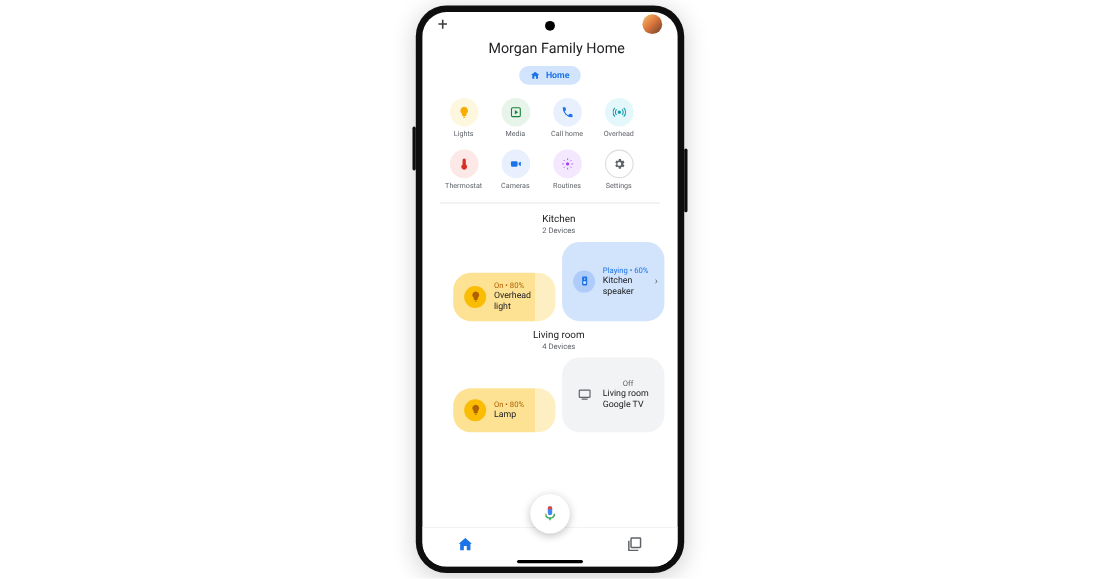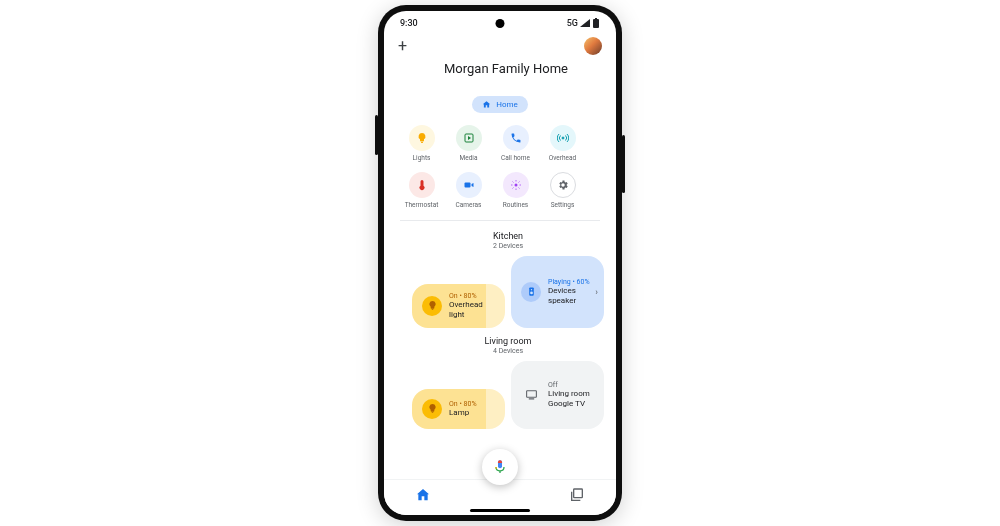--- a/index.html
+++ b/index.html
@@ -40,21 +40,21 @@
   
   .top-bar { display:flex; align-items:center; justify-content:space-between; padding:2px 14px 0 14px; }
   .plus-icon { font-size:16px; color:#3c4043; cursor:pointer; line-height:1; }
   .avatar { width:18px; height:18px; border-radius:50%; background:linear-gradient(135deg,#f6c26b 0%,#e07a3f 45%,#6b3b2a 100%); cursor:pointer; }
 
   
   .title { text-align:center; font-size:13px; color:#202124; margin-top:6px; font-weight:400;padding-left:12px; }
   .chip-row { display:flex; justify-content:center; margin-top:8px; }
   .chip {
     display:flex; align-items:center; gap:5px; background:#d2e3fc; color:#1a73e8;
-    padding:4px 10px; border-radius:11px; font-size:8px; font-weight:400; cursor:pointer;margin-top:12px;
+    padding:4px 10px; border-radius:11px; font-size:8px; font-weight:700; cursor:pointer;
   }
 
   
   .grid { display:grid; grid-template-columns:repeat(4,1fr); gap:10px 4px; padding:12px 32px 10px 16px; }
   .shortcut { display:flex; flex-direction:column; align-items:center; gap:4px; cursor:pointer; }
   .shortcut .circle { width:26px; height:26px; border-radius:50%; display:flex; align-items:center; justify-content:center; }
   .shortcut .lbl { font-size:6.5px; color:#5f6368; text-align:center; line-height:1; }
   .c-yellow { background:#fef7e0; }
   .c-green  { background:#e6f4ea; }
   .c-blue   { background:#e8f0fe; }
@@ -87,21 +87,21 @@
   .card-light { background:linear-gradient(90deg,#fde293 0%,#fde293 80%,#feefc3 80%,#feefc3 100%);margin-top:28px; }
   .card-light .status { color:#b06000; }
   .card-light .icon-wrap { background:#fbbc04; }
 
   .card-speaker { background:#d2e3fc; }
   .card-speaker .status { color:#1a73e8; }
   .card-speaker .icon-wrap { background:#aecbfa; }
   .card-speaker .chev { position:absolute; right:6px; top:50%; transform:translateY(-50%); color:#5f6368; font-size:9px; }
 
   .card-tv { background:#f1f3f4; }
-  .card-tv .status { color:#5f6368; }
+  .card-tv .status { color:#5f6368;text-align:center; }
   .card-tv .icon-wrap { background:transparent; }
 
   
   .fab {
     position:absolute; bottom:30px; left:50%; transform:translateX(-50%);
     width:36px; height:36px; border-radius:50%; background:#fff;
     box-shadow:0 2px 8px rgba(0,0,0,.25);
     display:flex; align-items:center; justify-content:center; cursor:pointer; z-index:4;
   }
 
@@ -115,33 +115,20 @@
 
   .content { flex:1; overflow:hidden; position:relative; }
 </style>
 </head>
 <body>
 
 <div class="phone">
   <div class="screen">
     <div class="camera-hole"></div>
 
-    <div class="status-bar">
-      <span>9:30</span>
-      <div class="status-right">
-        <span>5G</span>
-        <svg width="10" height="8" viewBox="0 0 10 8">
-            <path d="M0 8 L10 8 L10 0 Z" fill="#202124"></path>
-          </svg>
-        <svg width="8" height="10" viewBox="0 0 8 10">
-            <rect x="1" y="1" width="6" height="9" rx="1" fill="#202124"></rect>
-            <rect x="3" y="0" width="2" height="1.5" fill="#202124"></rect>
-          </svg>
-      </div>
-    </div>
 
     <div class="content">
 
       <div class="top-bar">
         <span class="plus-icon">+</span>
         <div class="avatar"></div>
       </div>
 
       <div class="title">Morgan Family Home</div>
 
@@ -258,21 +245,21 @@
           <div class="card card-speaker">
             <div class="icon-wrap">
                 <svg width="11" height="11" viewBox="0 0 24 24" fill="#1a73e8">
                   <rect x="7" y="3" width="10" height="18" rx="2"></rect>
                   <circle cx="12" cy="8" r="1.5" fill="#d2e3fc"></circle>
                   <circle cx="12" cy="15" r="3" fill="#d2e3fc"></circle>
                 </svg>
               </div>
             <div class="txt">
               <span class="status">Playing • 60%</span>
-              <span class="name">Devices speaker</span>
+              <span class="name">Kitchen speaker</span>
             </div>
             <span class="chev">›</span>
           </div>
         </div>
       </div>
 
       <div class="room">
         <div class="room-head">
           <div class="room-name">Living room</div>
           <div class="room-sub">4 Devices</div>

